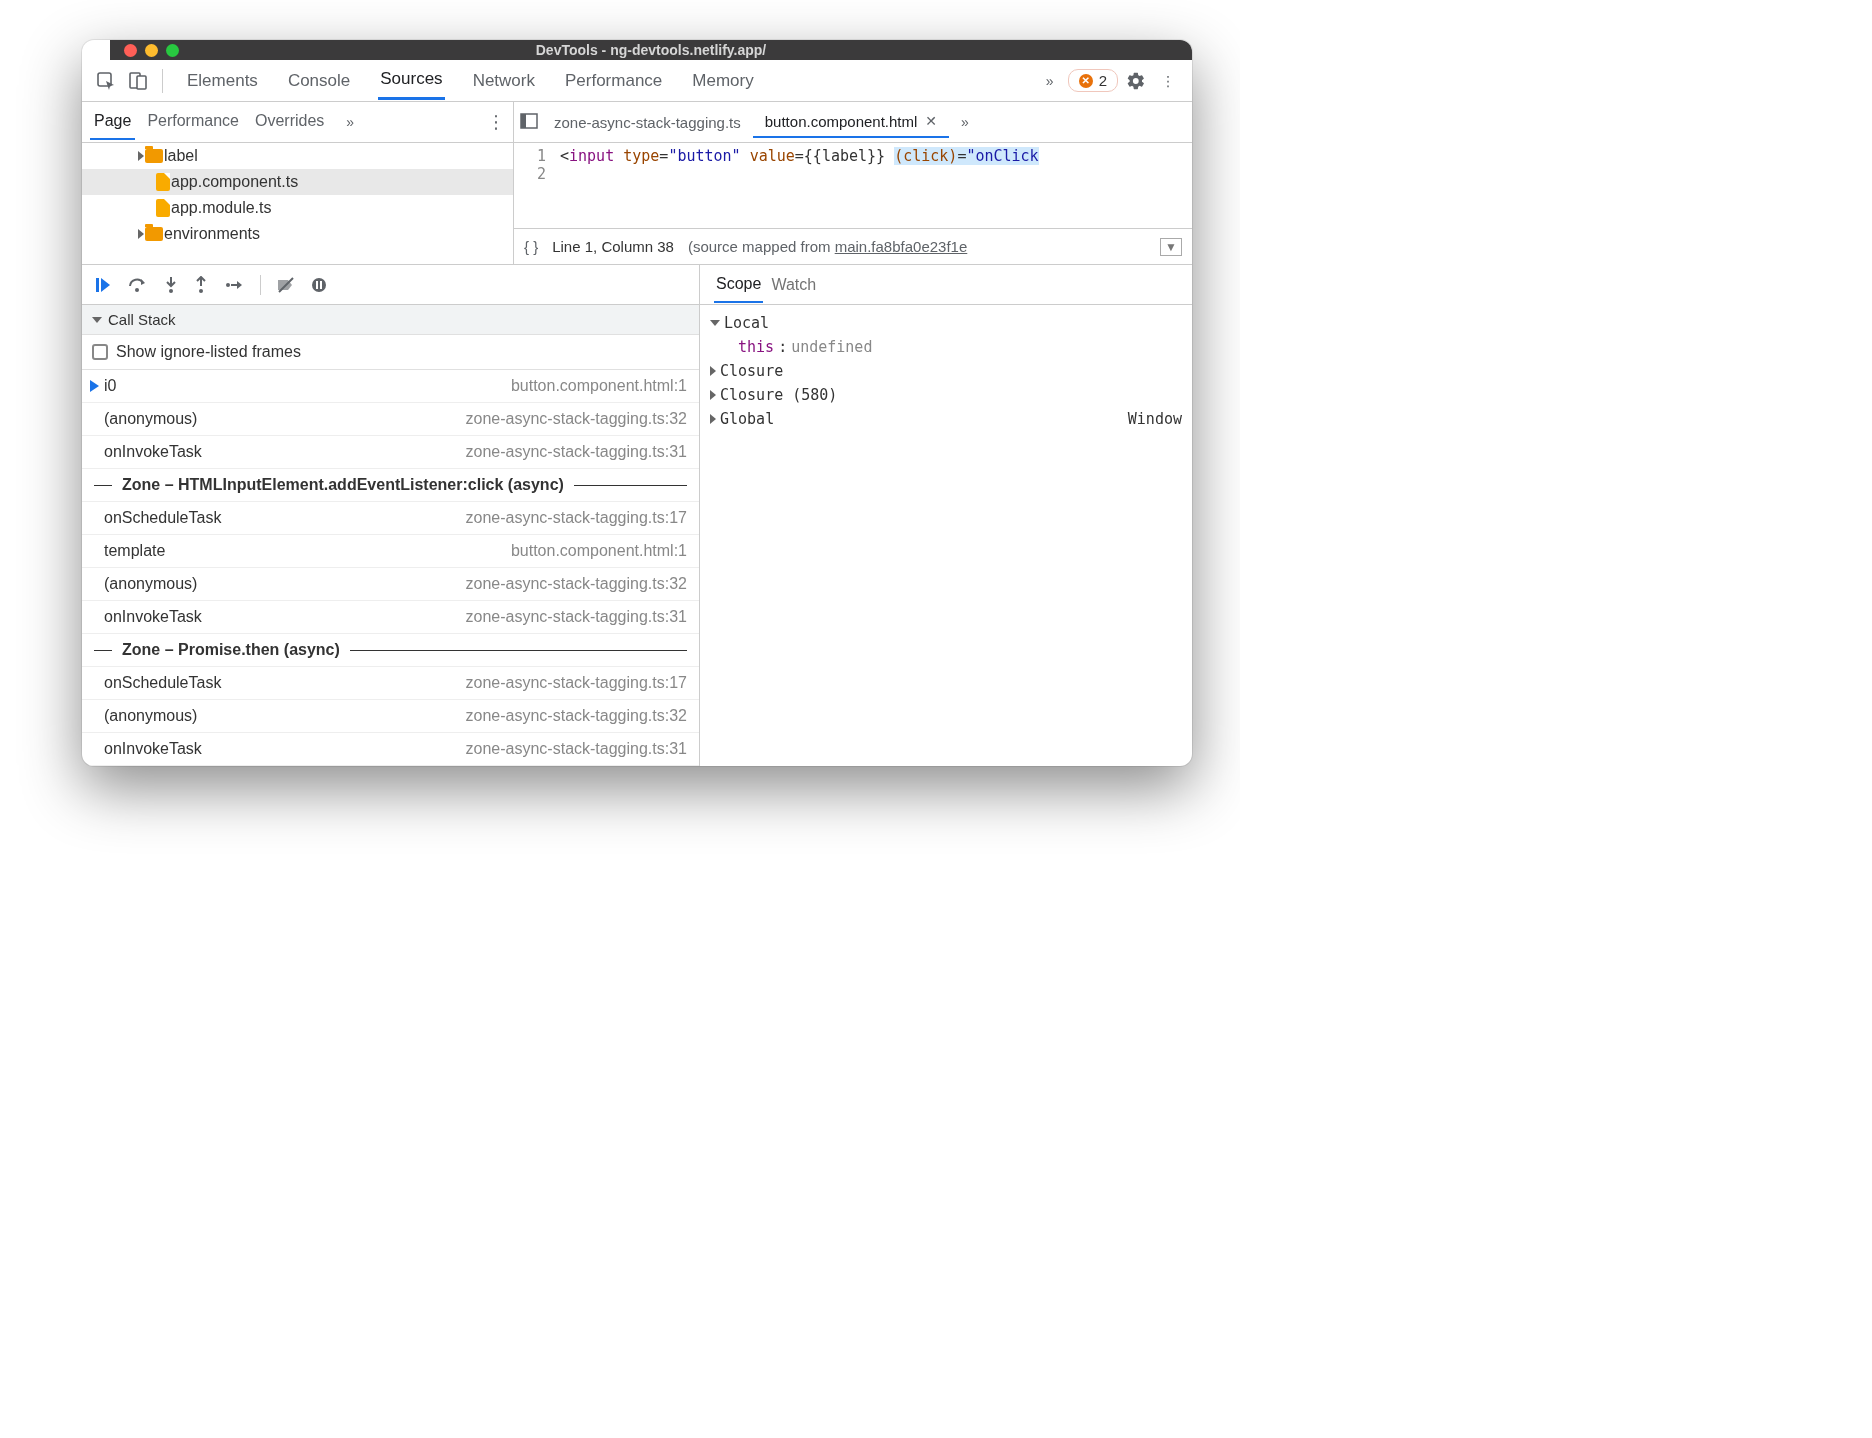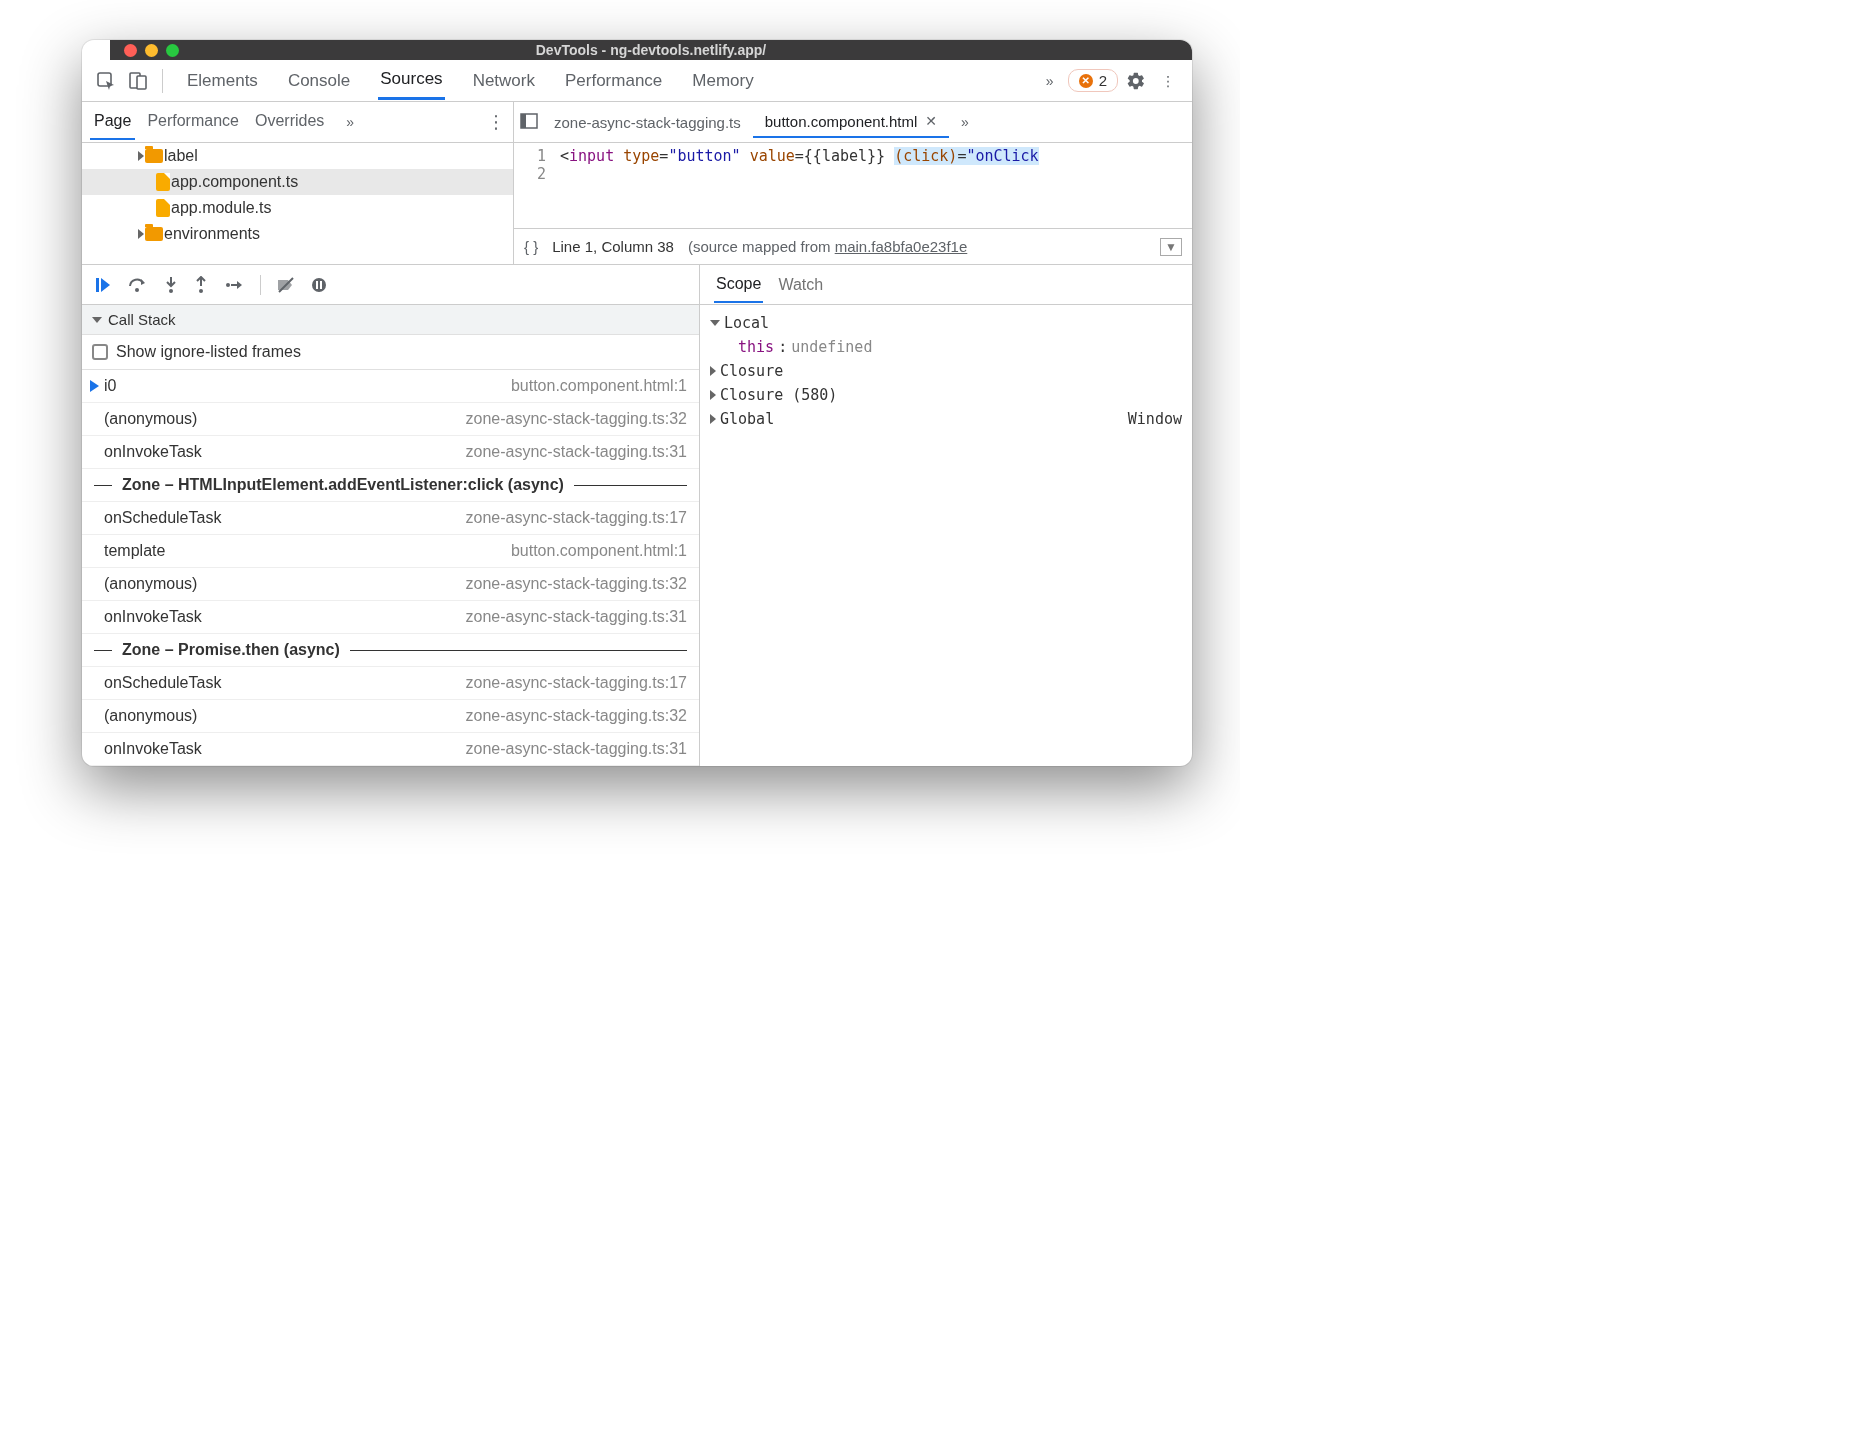--- a/index.html
+++ b/index.html
@@ -98,21 +98,21 @@
   .chk{width:16px;height:16px;border:2px solid #888;border-radius:3px;}
   .frame{display:flex;align-items:center;justify-content:space-between;padding:7px 12px 7px 22px;border-bottom:1px solid #eee;font-size:16px;}
   .frame.cur::before{content:"";width:0;height:0;border-left:9px solid #1a73e8;border-top:6px solid transparent;border-bottom:6px solid transparent;position:absolute;left:8px;}
   .frame{position:relative;}
   .frame .loc{color:#888;}
   .zone-div{display:flex;align-items:center;padding:7px 12px;border-bottom:1px solid #eee;font-size:16px;font-weight:700;gap:10px;}
   .zone-div .line{flex:0 0 18px;height:1px;background:#333;}
   .zone-div .line.r{flex:1;}
 
   .dbgright{flex:1;display:flex;flex-direction:column;}
-  .rtabs{display:flex;gap:13px;padding:0 14px;border-bottom:1px solid #ccc;height:40px;align-items:center;}
+  .rtabs{display:flex;gap:6px;padding:0 14px;border-bottom:1px solid #ccc;height:40px;align-items:center;}
   .rtab{color:#737373;font-size:16px;cursor:pointer;padding:8px 2px;}
   .rtab.active{color:#202124;border-bottom:2px solid #1a73e8;}
   .scope{padding:6px 10px;font-family:Menlo,Consolas,monospace;font-size:15px;}
   .scope .row{display:flex;align-items:center;gap:4px;padding:3px 0;}
   .scope .row .sp{flex:1;}
   .scope .ind{padding-left:28px;}
   .kw{color:#881280;} .und{color:#888;}
 </style>
 </head>
 <body>

